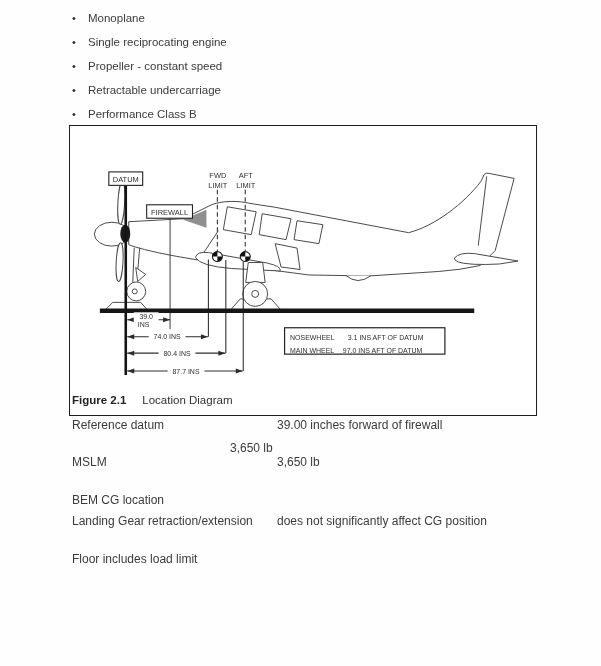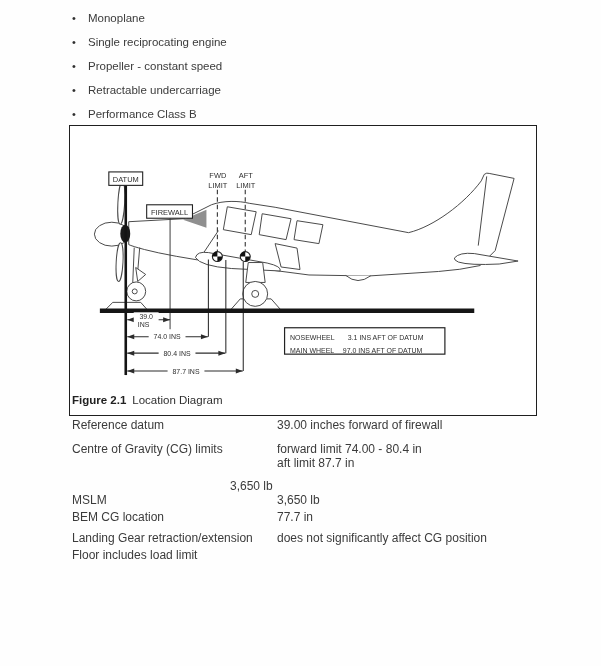--- a/index.html
+++ b/index.html
@@ -9,30 +9,30 @@
   #bullets{position:absolute;left:72px;top:6px;}
   .bullet-row{display:flex;align-items:flex-start;height:24px;line-height:24px;font-size:11.5px;}
   .bullet-dot{width:16px;font-size:11px;line-height:24px;color:#2e2e2e;}
   
   #diagram{position:absolute;left:69px;top:125px;width:468px;height:291px;
            border:1.6px solid #1f1f1f;box-sizing:border-box;background:#fff;}
   #diagram svg{display:block;width:100%;height:100%;}
   svg text{font-family:"Liberation Sans",sans-serif;fill:#2e2e2e;}
   
   #caption{position:absolute;left:72px;top:394px;font-size:11.5px;color:#2f2f2f;}
-  #caption b{margin-right:6px;color:#222;}
+  #caption b{margin-right:16px;color:#222;}
   
   #dtable{position:absolute;left:72px;top:418px;width:508px;font-size:12px;line-height:14px;}
   .trow{display:grid;grid-template-columns:158px 47px 303px;}
   .tlabel{white-space:nowrap;}
   .teq{white-space:nowrap;}
   .tvalue{white-space:nowrap;}
   .tvalue.wrap{white-space:normal;text-align:justify;width:288px;}
   .mt10{margin-top:10px}.mt9{margin-top:9px}.mt4{margin-top:4px}
-  .mt8{margin-top:3px}.mt7{margin-top:7px}.mt0{margin-top:0}
+  .mt8{margin-top:24px}.mt7{margin-top:7px}.mt0{margin-top:0}
 </style>
 </head>
 <body>
 
 <div id="page">
 
   <div id="bullets">
     <div class="bullet-row">
       <span class="bullet-dot">•</span>
       <span>Monoplane</span>
@@ -188,41 +188,32 @@
   <div id="caption">
     <b>Figure 2.1</b><span>Location Diagram</span>
   </div>
 
   <div id="dtable">
     <div class="trow mt0">
       <div class="tlabel">Reference datum</div>
       <div class="teq"></div>
       <div class="tvalue">39.00 inches forward of firewall</div>
     </div>
-    <div class="trow mt10">
-      <div class="tlabel">Centre of Gravity (CG) limits</div>
-      <div class="teq"></div>
-      <div>
-        <div class="tvalue">forward limit 74.00 - 80.4 in</div>
-        <div class="tvalue">aft limit 87.7 in</div>
-      </div>
-    </div>
     <div class="trow mt9">
       <div class="teq"></div>
       <div class="tvalue">3,650 lb</div>
     </div>
     <div class="trow mt0">
       <div class="tlabel">MSLM</div>
       <div class="teq"></div>
       <div class="tvalue">3,650 lb</div>
     </div>
     <div class="trow mt8">
       <div class="tlabel">BEM CG location</div>
       <div class="teq"></div>
-      <div class="tvalue">77.7 in</div>
     </div>
     <div class="trow mt7">
       <div class="tlabel">Landing Gear retraction/extension</div>
       <div class="teq"></div>
       <div class="tvalue">does not significantly affect CG position</div>
     </div>
     <div class="trow mt8">
       <div class="tlabel">Floor includes load limit</div>
       <div class="teq"></div>
     </div>

